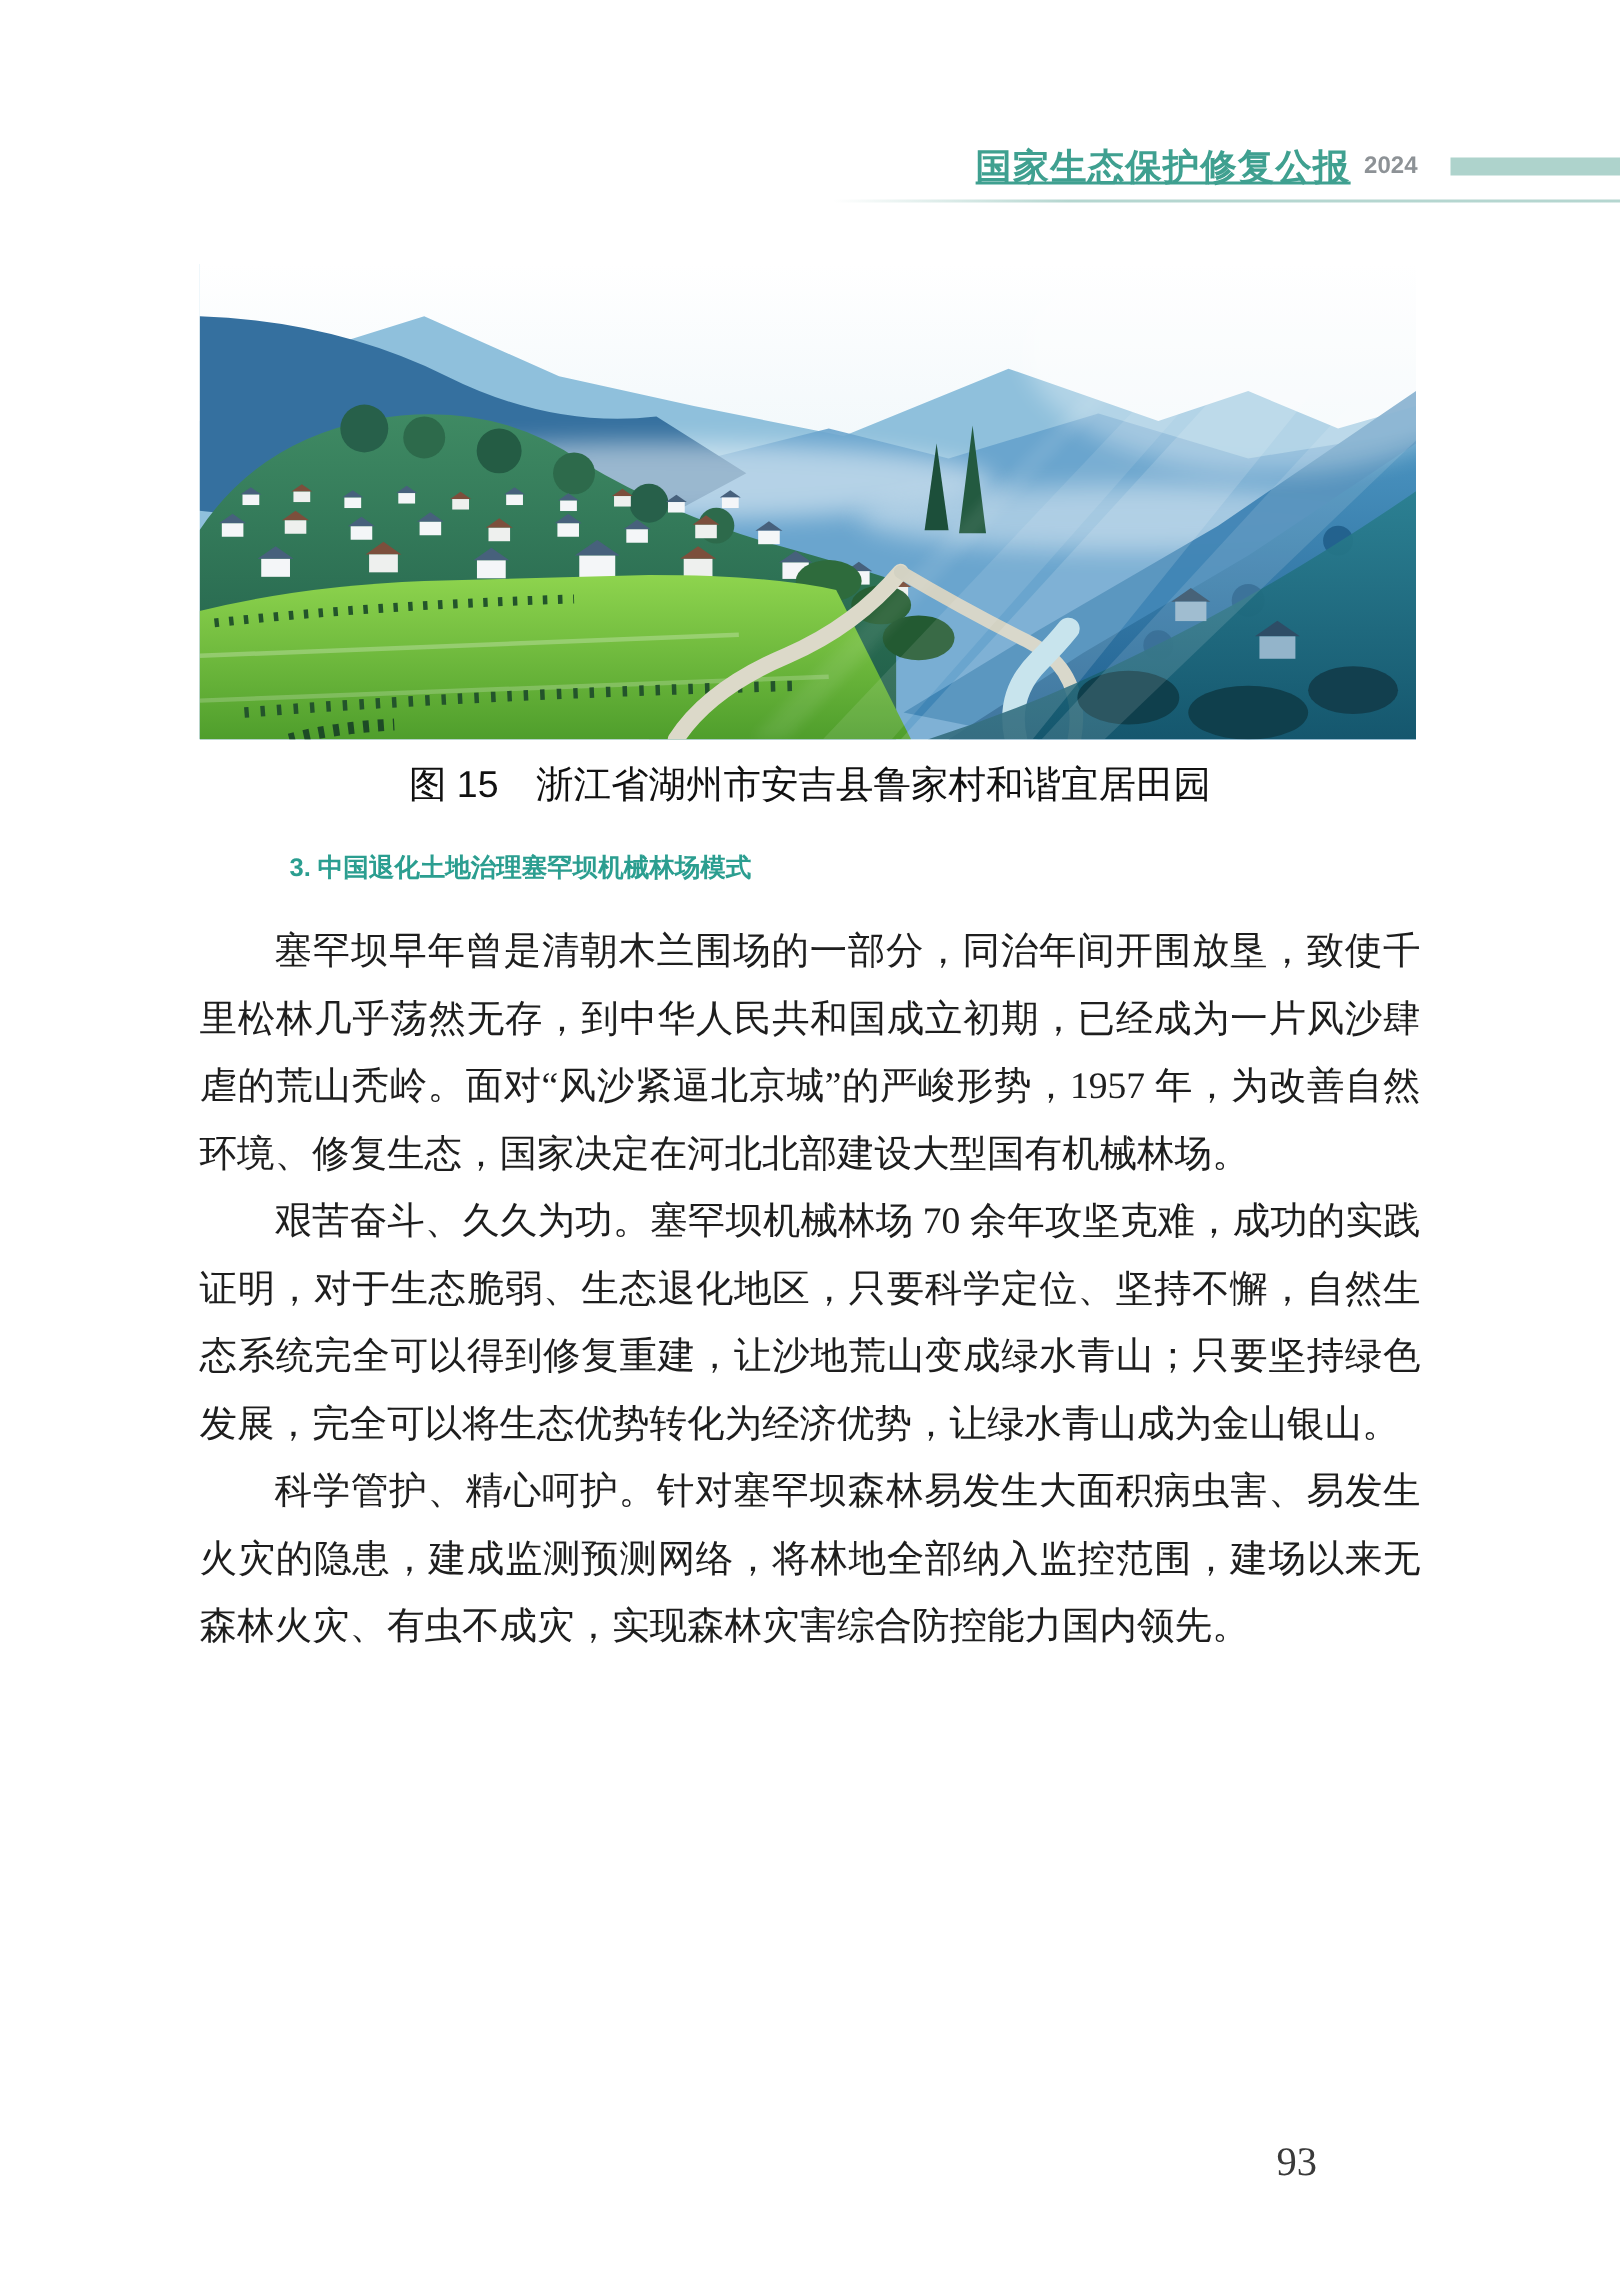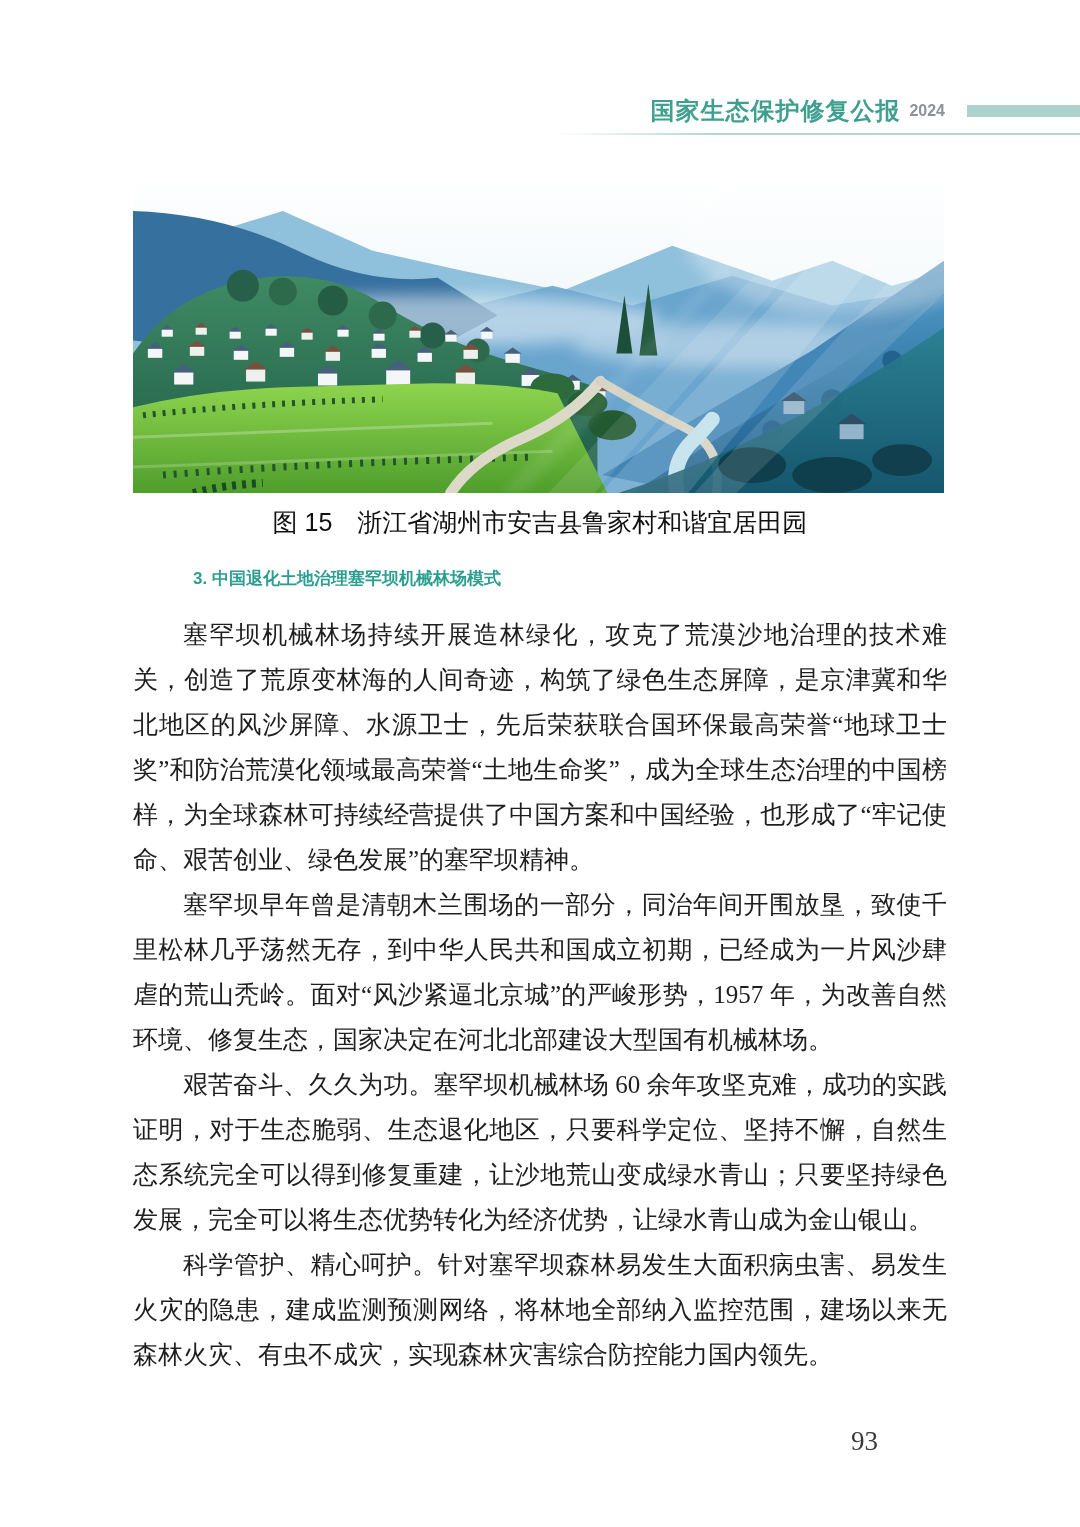--- a/index.html
+++ b/index.html
@@ -20,21 +20,21 @@
     font-family:"Liberation Serif","DejaVu Serif",serif;
     color:var(--text);
     overflow:hidden;
   }
   
   .pg-header{
     position:absolute;top:96px;right:0;left:0;height:30px;
     display:flex;align-items:center;justify-content:flex-end;
     font-family:"Liberation Sans","DejaVu Sans",sans-serif;
   }
-  .hd-title{color:var(--accent);font-weight:bold;font-size:24px;letter-spacing:1px;}
+  .hd-title{color:var(--accent);font-weight:bold;font-size:24px;letter-spacing:1px;text-decoration:underline;}
   .hd-year{color:var(--muted);font-weight:bold;font-size:16px;margin-left:9px;}
   .hd-bar{display:inline-block;width:113px;height:12px;background:var(--accent-light);margin-left:22px;}
   .hd-rule{
     position:absolute;top:133px;left:555px;right:0;height:2px;
     background:linear-gradient(to right, rgba(181,214,208,0), var(--rule) 30%);
   }
   
   .fig{position:absolute;top:176px;left:0;width:1080px;}
   .photo{
     position:absolute;left:133px;top:0;width:811px;height:317px;
@@ -227,21 +227,20 @@
           <polygon points="690,0 676,0 368,318 392,318" fill="#ffffff" opacity="0.08" filter="url(#b4)"></polygon>
         </g>
       </svg>
     </div>
     <figcaption class="fig-caption">图 15　浙江省湖州市安吉县鲁家村和谐宜居田园</figcaption>
   </figure>
 
   <h3 class="sec">3. 中国退化土地治理塞罕坝机械林场模式</h3>
 
   <main class="body">
-    <p>塞罕坝机械林场持续开展造林绿化，攻克了荒漠沙地治理的技术难关，创造了荒原变林海的人间奇迹，构筑了绿色生态屏障，是京津冀和华北地区的风沙屏障、水源卫士，先后荣获联合国环保最高荣誉“地球卫士奖”和防治荒漠化领域最高荣誉“土地生命奖”，成为全球生态治理的中国榜样，为全球森林可持续经营提供了中国方案和中国经验，也形成了“牢记使命、艰苦创业、绿色发展”的塞罕坝精神。</p>
     <p>塞罕坝早年曾是清朝木兰围场的一部分，同治年间开围放垦，致使千里松林几乎荡然无存，到中华人民共和国成立初期，已经成为一片风沙肆虐的荒山秃岭。面对“风沙紧逼北京城”的严峻形势，1957 年，为改善自然环境、修复生态，国家决定在河北北部建设大型国有机械林场。</p>
-    <p>艰苦奋斗、久久为功。塞罕坝机械林场 60 余年攻坚克难，成功的实践证明，对于生态脆弱、生态退化地区，只要科学定位、坚持不懈，自然生态系统完全可以得到修复重建，让沙地荒山变成绿水青山；只要坚持绿色发展，完全可以将生态优势转化为经济优势，让绿水青山成为金山银山。</p>
+    <p>艰苦奋斗、久久为功。塞罕坝机械林场 70 余年攻坚克难，成功的实践证明，对于生态脆弱、生态退化地区，只要科学定位、坚持不懈，自然生态系统完全可以得到修复重建，让沙地荒山变成绿水青山；只要坚持绿色发展，完全可以将生态优势转化为经济优势，让绿水青山成为金山银山。</p>
     <p>科学管护、精心呵护。针对塞罕坝森林易发生大面积病虫害、易发生火灾的隐患，建成监测预测网络，将林地全部纳入监控范围，建场以来无森林火灾、有虫不成灾，实现森林灾害综合防控能力国内领先。</p>
   </main>
 
   <div class="pageno">93</div>
 
 </div>
 
 </body></html>

